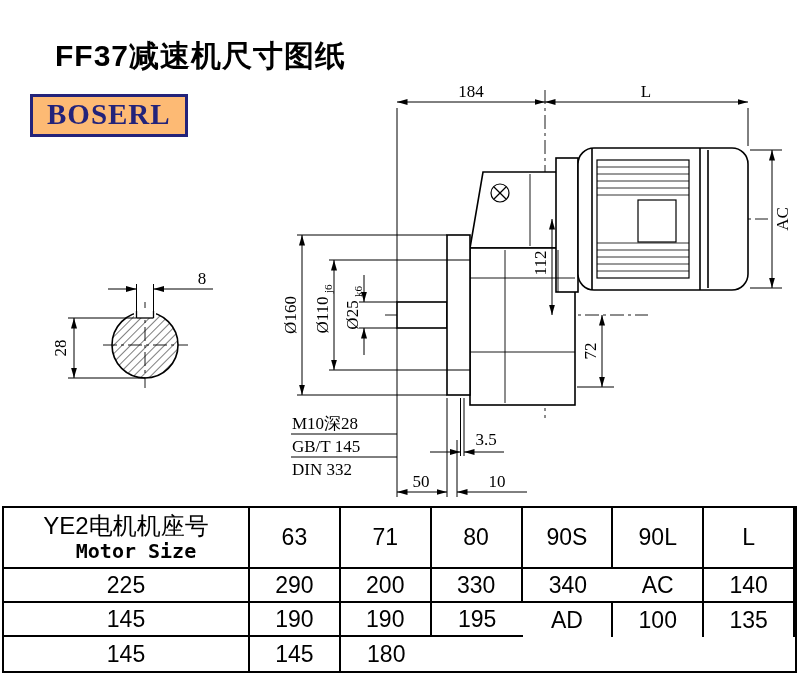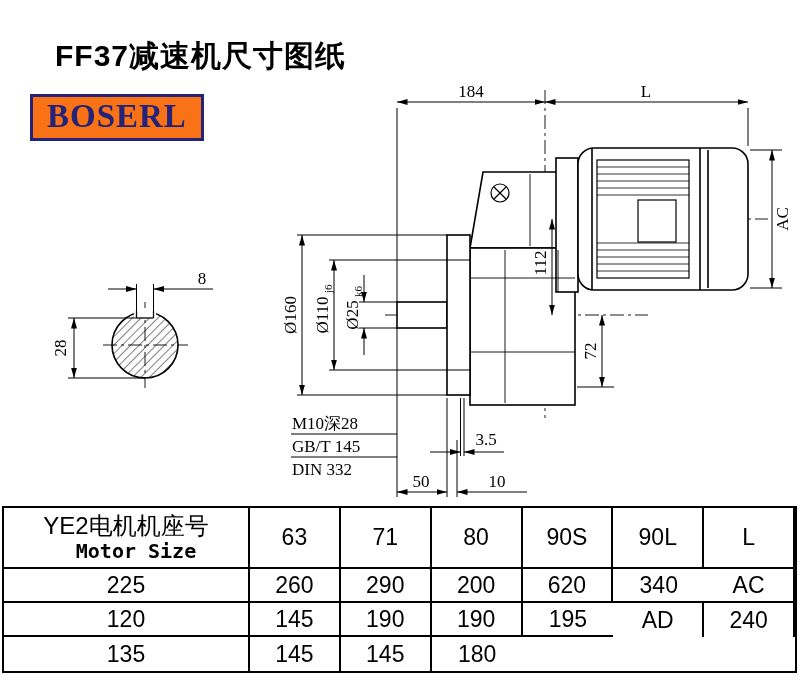--- a/index.html
+++ b/index.html
@@ -9,21 +9,21 @@
     font-family:"Liberation Sans", sans-serif; color:#000;
   }
   .title {
     position:absolute; left:55px; top:16px;
     font-size:30px; font-weight:bold; letter-spacing:1px;margin-top:20px;
   }
   .logo {
     position:absolute; left:30px; top:94px;
     border:3px solid #23237a; padding:1px 14px 3px 14px;
     font-family:"Liberation Serif", serif; font-weight:bold;
-    font-size:33px; color:#23237a; letter-spacing:1px; background:#f97316;
+    font-size:29px; color:#23237a; letter-spacing:1px; background:#fdba74;
   }
   svg.drawing { position:absolute; left:0; top:0; }
   svg text {
     font-family:"Liberation Serif", serif; font-size:17px; fill:#000;
   }
   svg text.sub { font-size:11px; }
   svg text.note { font-size:17px; }
   .dim-table {
     position:absolute; left:2px; top:506px; width:795px;
     border:2px solid #000; display:grid;
@@ -186,32 +186,31 @@
     <div class="hdr-en">Motor Size</div>
   </div>
   <div class="cell">63</div>
   <div class="cell">71</div>
   <div class="cell">80</div>
   <div class="cell">90S</div>
   <div class="cell">90L</div>
 
   <div class="cell">L</div>
   <div class="cell">225</div>
-  <div class="cell">260</div>
   <div class="cell">290</div>
   <div class="cell">200</div>
-  <div class="cell">620</div>
+  <div class="cell">330</div>
   <div class="cell last-col">340</div>
 
   <div class="cell">AC</div>
-  <div class="cell">120</div>
+  <div class="cell">140</div>
   <div class="cell">145</div>
   <div class="cell">190</div>
   <div class="cell">190</div>
   <div class="cell last-col">195</div>
 
   <div class="cell last-row">AD</div>
-  <div class="cell last-row">240</div>
+  <div class="cell last-row">100</div>
   <div class="cell last-row">135</div>
   <div class="cell last-row">145</div>
   <div class="cell last-row">145</div>
   <div class="cell last-row last-col">180</div>
 </div>
 
 </body></html>

